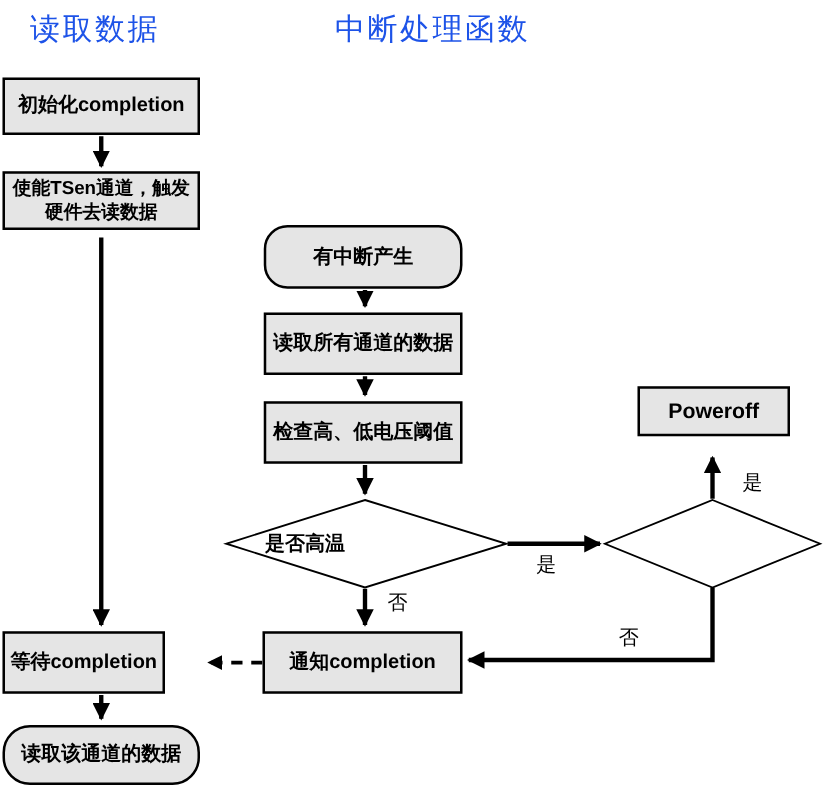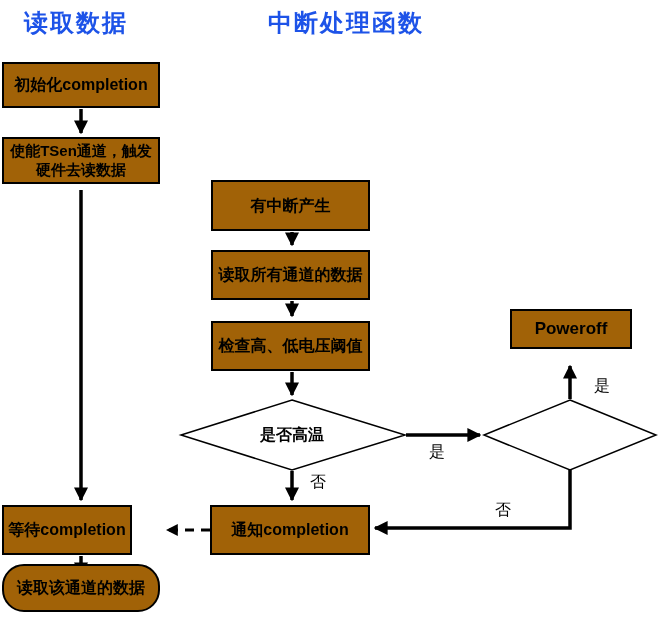--- a/index.html
+++ b/index.html
@@ -16,43 +16,43 @@
     overflow: hidden;
   }
   .connectors {
     position: absolute;
     left: 0; top: 0;
     width: 661px; height: 631px;
   }
   .flow-title {
     position: absolute;
     font-size: 24px;
-    font-weight: bold;
+    font-weight: normal;
     color: var(--accent);
     letter-spacing: 2px;
     white-space: nowrap;
   }
   .node {
     position: absolute;
-    background: #a16207;
+    background: #e5e5e5;
     border: 2px solid var(--line);
     display: flex;
     align-items: center;
     justify-content: center;
     text-align: center;
     font-size: 16px;
     font-weight: bold;
     color: #000000;
     line-height: 1.25;
     white-space: nowrap;
   }
   .node .two-line { white-space: normal; width: 100%; }
   .diamond-label {
     position: absolute;
-    text-align: center;
+    text-align: left;
     font-size: 16px;
     font-weight: bold;
     color: #000000;
     white-space: nowrap;
   }
   .diamond-label.small { font-size: 15px; }
   .edge-label {
     position: absolute;
     font-size: 16px;
     font-weight: normal;
@@ -104,25 +104,25 @@
     <span class="two-line">
       <span>使能TSen通道，触发</span><br>
       <span>硬件去读数据</span>
     </span>
   </div>
 
   <div class="node" style="left:2px; top:505px; width:130px; height:50px;">
     <span>等待completion</span>
   </div>
 
-  <div class="node" style="left:2px; top:564px; width:158px; height:48px;border-radius:22px;">
+  <div class="node" style="left:2px; top:580px; width:158px; height:48px;border-radius:22px;">
     <span>读取该通道的数据</span>
   </div>
 
-  <div class="node" style="left:211px; top:180px; width:159px; height:51px;">
+  <div class="node" style="left:211px; top:180px; width:159px; height:51px;border-radius:19px;">
     <span>有中断产生</span>
   </div>
 
   <div class="node" style="left:211px; top:250px; width:159px; height:50px;">
     <span>读取所有通道的数据</span>
   </div>
 
   <div class="node" style="left:211px; top:321px; width:159px; height:50px;text-align:center;">
     <span>检查高、低电压阈值</span>
   </div>

